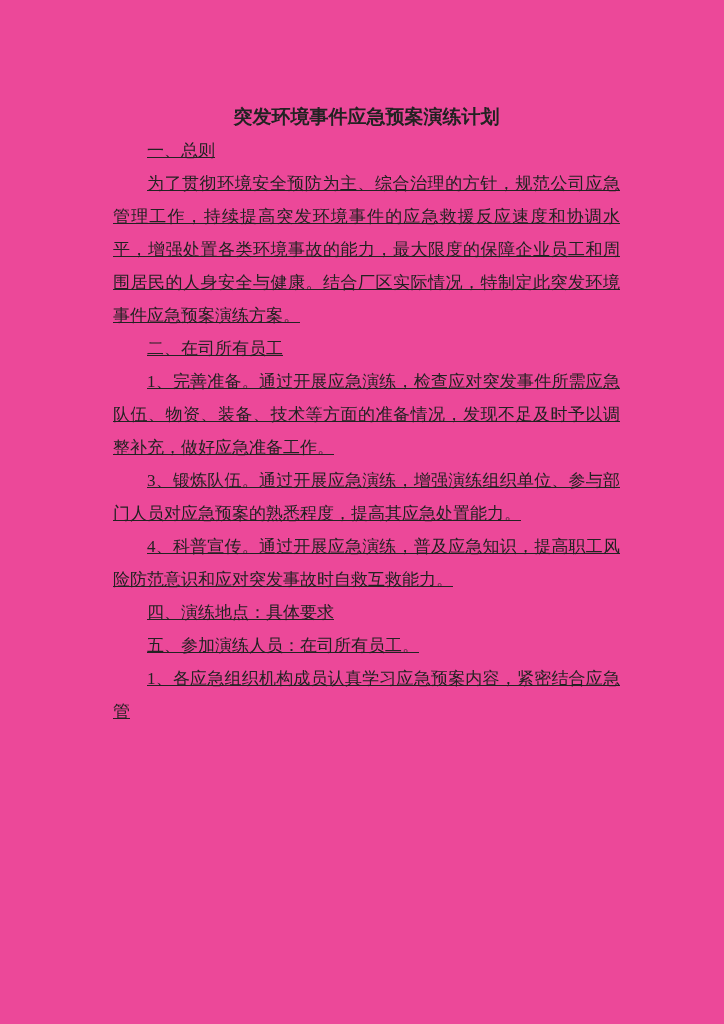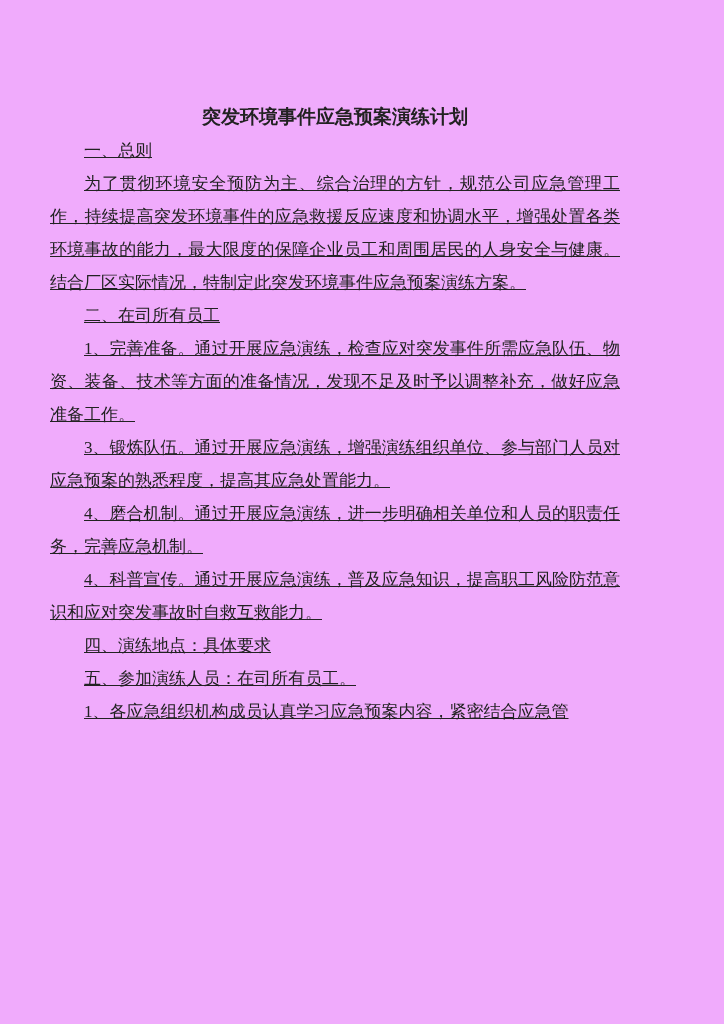--- a/index.html
+++ b/index.html
@@ -5,22 +5,22 @@
   html, body {
     margin: 0;
     padding: 0;
     background: #ffffff;
   }
   .page {
     position: relative;
     width: 724px;
     height: 1024px;
     box-sizing: border-box;
-    background: #f0abfc;
-    padding: 99px 104px 0 50px;
+    background: #ec4899;
+    padding: 99px 104px 0 113px;
     font-family: "Liberation Serif", "DejaVu Serif", serif;
     font-size: 17px;
     line-height: 33px;
     color: #222222;
     overflow: hidden;
   }
   .doc-title {
     margin: 0;
     font-size: 19px;
     font-weight: bold;
@@ -39,19 +39,18 @@
 <body>
 
 <div class="page">
   <h1 class="doc-title">突发环境事件应急预案演练计划</h1>
   <div class="doc-body">
     <p>一、总则</p>
     <p>为了贯彻环境安全预防为主、综合治理的方针，规范公司应急管理工作，持续提高突发环境事件的应急救援反应速度和协调水平，增强处置各类环境事故的能力，最大限度的保障企业员工和周围居民的人身安全与健康。结合厂区实际情况，特制定此突发环境事件应急预案演练方案。</p>
     <p>二、在司所有员工</p>
     <p>1、完善准备。通过开展应急演练，检查应对突发事件所需应急队伍、物资、装备、技术等方面的准备情况，发现不足及时予以调整补充，做好应急准备工作。</p>
     <p>3、锻炼队伍。通过开展应急演练，增强演练组织单位、参与部门人员对应急预案的熟悉程度，提高其应急处置能力。</p>
-    <p>4、磨合机制。通过开展应急演练，进一步明确相关单位和人员的职责任务，完善应急机制。</p>
     <p>4、科普宣传。通过开展应急演练，普及应急知识，提高职工风险防范意识和应对突发事故时自救互救能力。</p>
     <p>四、演练地点：具体要求</p>
     <p>五、参加演练人员：在司所有员工。</p>
     <p>1、各应急组织机构成员认真学习应急预案内容，紧密结合应急管</p>
   </div>
 </div>
 
 </body></html>

